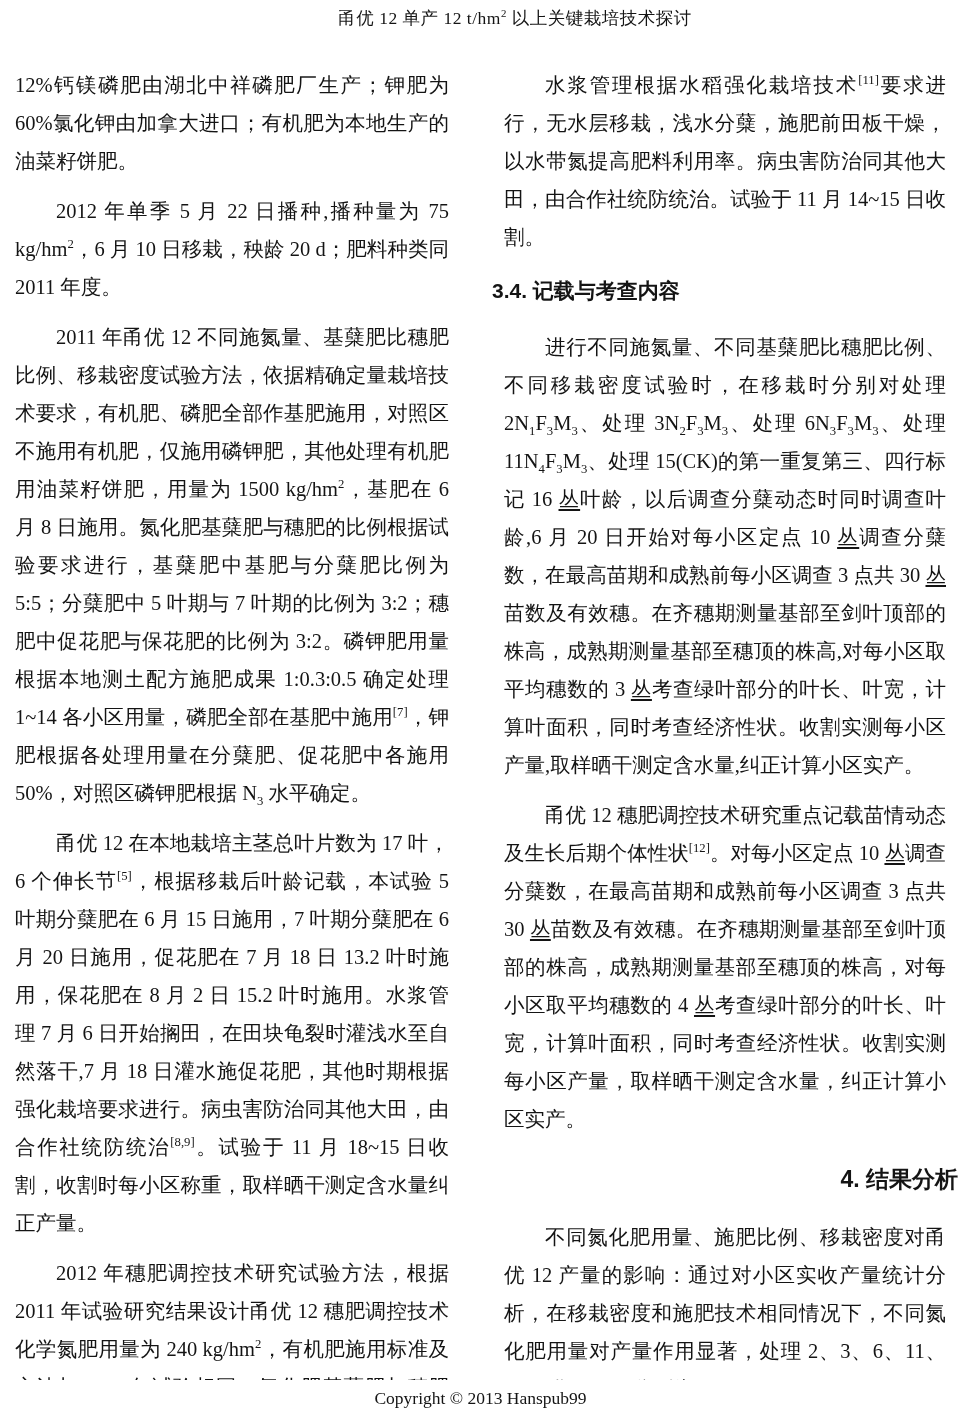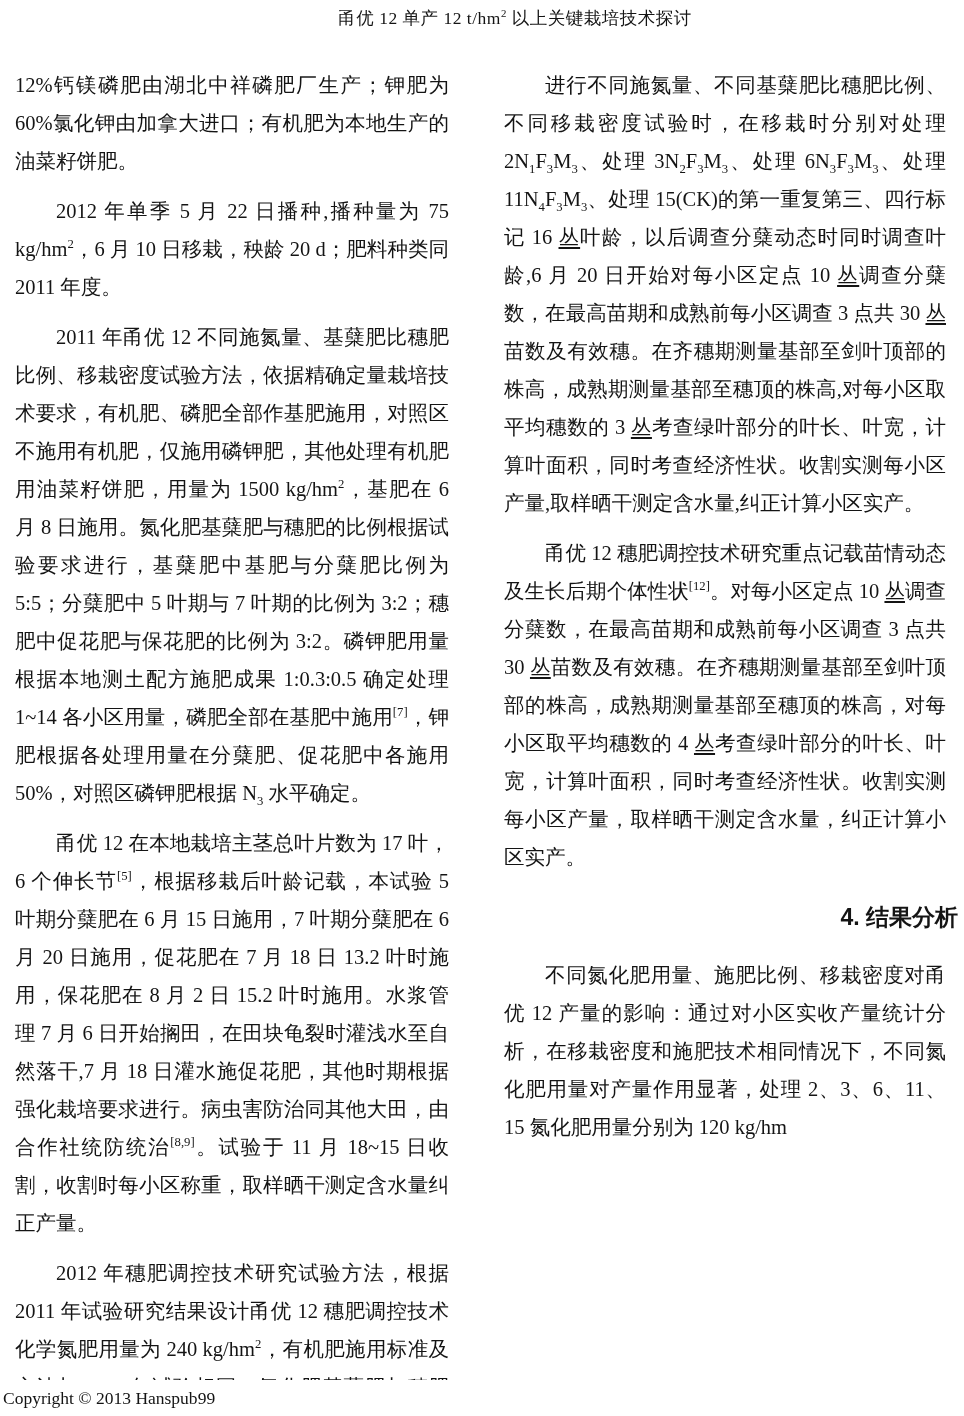--- a/index.html
+++ b/index.html
@@ -43,38 +43,40 @@
     font-weight:700;
     font-family:"Liberation Sans","DejaVu Sans",sans-serif;
     margin:26px 0 24px 0;
     line-height:30px;
     text-align:right;
   }
   sup,sub{font-size:0.62em;line-height:0;}
   u{text-decoration:underline;text-underline-offset:3px;}
   .footer{
     position:absolute;top:1388px;left:3px;right:6px;
-    display:flex;justify-content:flex-start;align-items:baseline;
+    display:flex;justify-content:center;align-items:baseline;
     font-size:17.5px;
   }
 </style>
 </head>
 <body>
 
 <div class="page-title"><span>甬优 12 单产 12 t/hm</span><sup>2</sup><span> 以上关键栽培技术探讨</span></div>
 
 <div class="col col-left">
     <p class="para"><span>12%钙镁磷肥由湖北中祥磷肥厂生产；钾肥为 60%氯化钾由加拿大进口；有机肥为本地生产的油菜籽饼肥。</span></p>
     <p class="para indent"><span>2012 年单季 5 月 22 日播种,播种量为 75 kg/hm</span><sup>2</sup><span>，6 月 10 日移栽，秧龄 20 d；肥料种类同 2011 年度。</span></p>
     <p class="para indent"><span>2011 年甬优 12 不同施氮量、基蘖肥比穗肥比例、移栽密度试验方法，依据精确定量栽培技术要求，有机肥、磷肥全部作基肥施用，对照区不施用有机肥，仅施用磷钾肥，其他处理有机肥用油菜籽饼肥，用量为 1500 kg/hm</span><sup>2</sup><span>，基肥在 6 月 8 日施用。氮化肥基蘖肥与穗肥的比例根据试验要求进行，基蘖肥中基肥与分蘖肥比例为 5:5；分蘖肥中 5 叶期与 7 叶期的比例为 3:2；穗肥中促花肥与保花肥的比例为 3:2。磷钾肥用量根据本地测土配方施肥成果 1:0.3:0.5 确定处理 1~14 各小区用量，磷肥全部在基肥中施用</span><sup>[7]</sup><span>，钾肥根据各处理用量在分蘖肥、促花肥中各施用 50%，对照区磷钾肥根据 N</span><sub>3</sub><span> 水平确定。</span></p>
     <p class="para indent"><span>甬优 12 在本地栽培主茎总叶片数为 17 叶，6 个伸长节</span><sup>[5]</sup><span>，根据移栽后叶龄记载，本试验 5 叶期分蘖肥在 6 月 15 日施用，7 叶期分蘖肥在 6 月 20 日施用，促花肥在 7 月 18 日 13.2 叶时施用，保花肥在 8 月 2 日 15.2 叶时施用。水浆管理 7 月 6 日开始搁田，在田块龟裂时灌浅水至自然落干,7 月 18 日灌水施促花肥，其他时期根据强化栽培要求进行。病虫害防治同其他大田，由合作社统防统治</span><sup>[8,9]</sup><span>。试验于 11 月 18~15 日收割，收割时每小区称重，取样晒干测定含水量纠正产量。</span></p>
     <p class="para indent"><span>2012 年穗肥调控技术研究试验方法，根据 2011 年试验研究结果设计甬优 12 穗肥调控技术化学氮肥用量为 240 kg/hm</span><sup>2</sup><span>，有机肥施用标准及方法与 2011 年试验相同，氮化肥基蘖肥与穗肥的比例根据试验要求进行，基蘖肥中基肥与分蘖肥比例为 5:5；分蘖肥中 5 叶期与 7 叶期的比例为 3:2；穗肥中促花肥与保花肥的比例根据试验要求进行。磷钾肥用量根据本地测土配方施肥</span></p>
   </div>
 
 <div class="col col-right">
+    <p class="para indent"><span>水浆管理根据水稻强化栽培技术</span><sup>[11]</sup><span>要求进行，无水层移栽，浅水分蘖，施肥前田板干燥，以水带氮提高肥料利用率。病虫害防治同其他大田，由合作社统防统治。试验于 11 月 14~15 日收割。</span></p>
+    <h3 class="h-sub"><span>3.4. 记载与考查内容</span></h3>
     <p class="para indent"><span>进行不同施氮量、不同基蘖肥比穗肥比例、不同移栽密度试验时，在移栽时分别对处理 2N</span><sub>1</sub><span>F</span><sub>3</sub><span>M</span><sub>3</sub><span>、处理 3N</span><sub>2</sub><span>F</span><sub>3</sub><span>M</span><sub>3</sub><span>、处理 6N</span><sub>3</sub><span>F</span><sub>3</sub><span>M</span><sub>3</sub><span>、处理 11N</span><sub>4</sub><span>F</span><sub>3</sub><span>M</span><sub>3</sub><span>、处理 15(CK)的第一重复第三、四行标记 16 </span><u>丛</u><span>叶龄，以后调查分蘖动态时同时调查叶龄,6 月 20 日开始对每小区定点 10 </span><u>丛</u><span>调查分蘖数，在最高苗期和成熟前每小区调查 3 点共 30 </span><u>丛</u><span>苗数及有效穗。在齐穗期测量基部至剑叶顶部的株高，成熟期测量基部至穗顶的株高,对每小区取平均穗数的 3 </span><u>丛</u><span>考查绿叶部分的叶长、叶宽，计算叶面积，同时考查经济性状。收割实测每小区产量,取样晒干测定含水量,纠正计算小区实产。</span></p>
     <p class="para indent"><span>甬优 12 穗肥调控技术研究重点记载苗情动态及生长后期个体性状</span><sup>[12]</sup><span>。对每小区定点 10 </span><u>丛</u><span>调查分蘖数，在最高苗期和成熟前每小区调查 3 点共 30 </span><u>丛</u><span>苗数及有效穗。在齐穗期测量基部至剑叶顶部的株高，成熟期测量基部至穗顶的株高，对每小区取平均穗数的 4 </span><u>丛</u><span>考查绿叶部分的叶长、叶宽，计算叶面积，同时考查经济性状。收割实测每小区产量，取样晒干测定含水量，纠正计算小区实产。</span></p>
     <h2 class="h-major"><span>4. 结果分析</span></h2>
     <p class="para indent"><span>不同氮化肥用量、施肥比例、移栽密度对甬优 12 产量的影响：通过对小区实收产量统计分析，在移栽密度和施肥技术相同情况下，不同氮化肥用量对产量作用显著，处理 2、3、6、11、15 氮化肥用量分别为 120 kg/hm</span></p>
   </div>
 
 <div class="footer">
   <span>Copyright © 2013 Hanspub</span>
   <span>99</span>
 </div>

